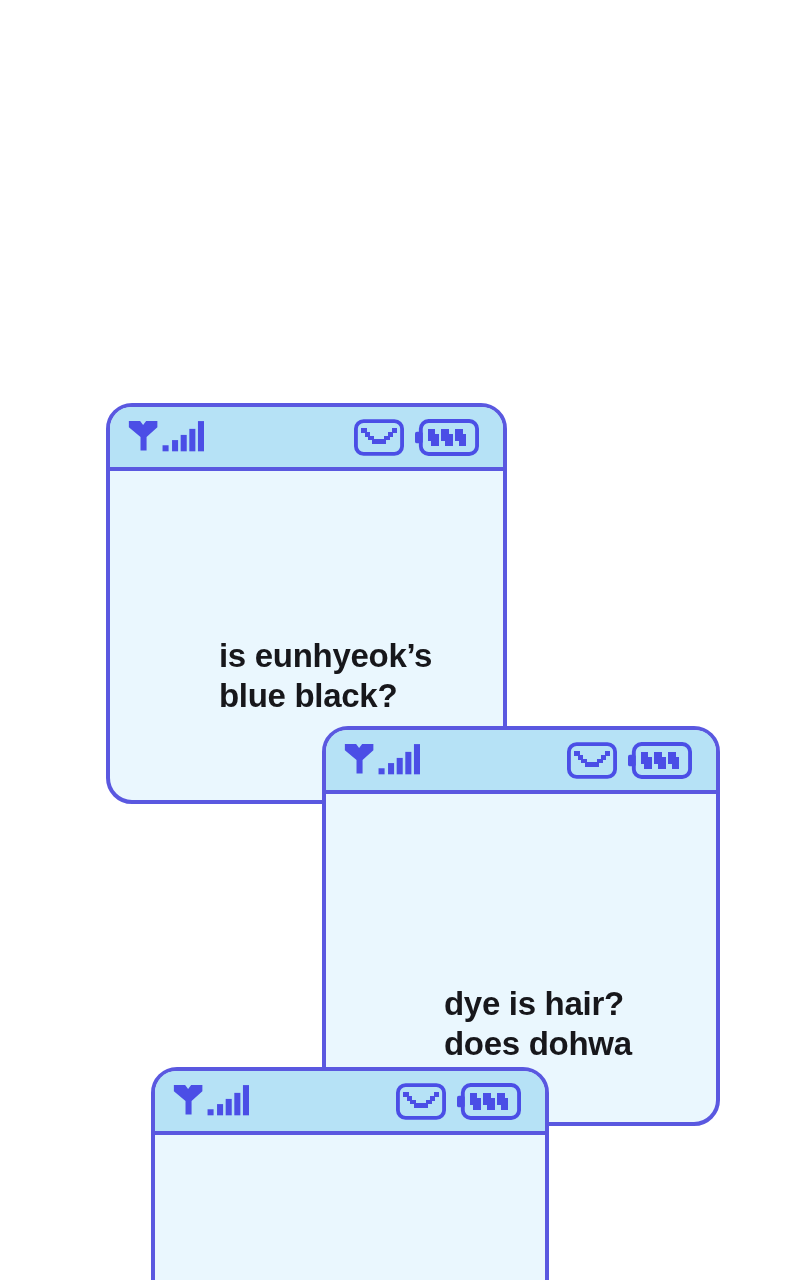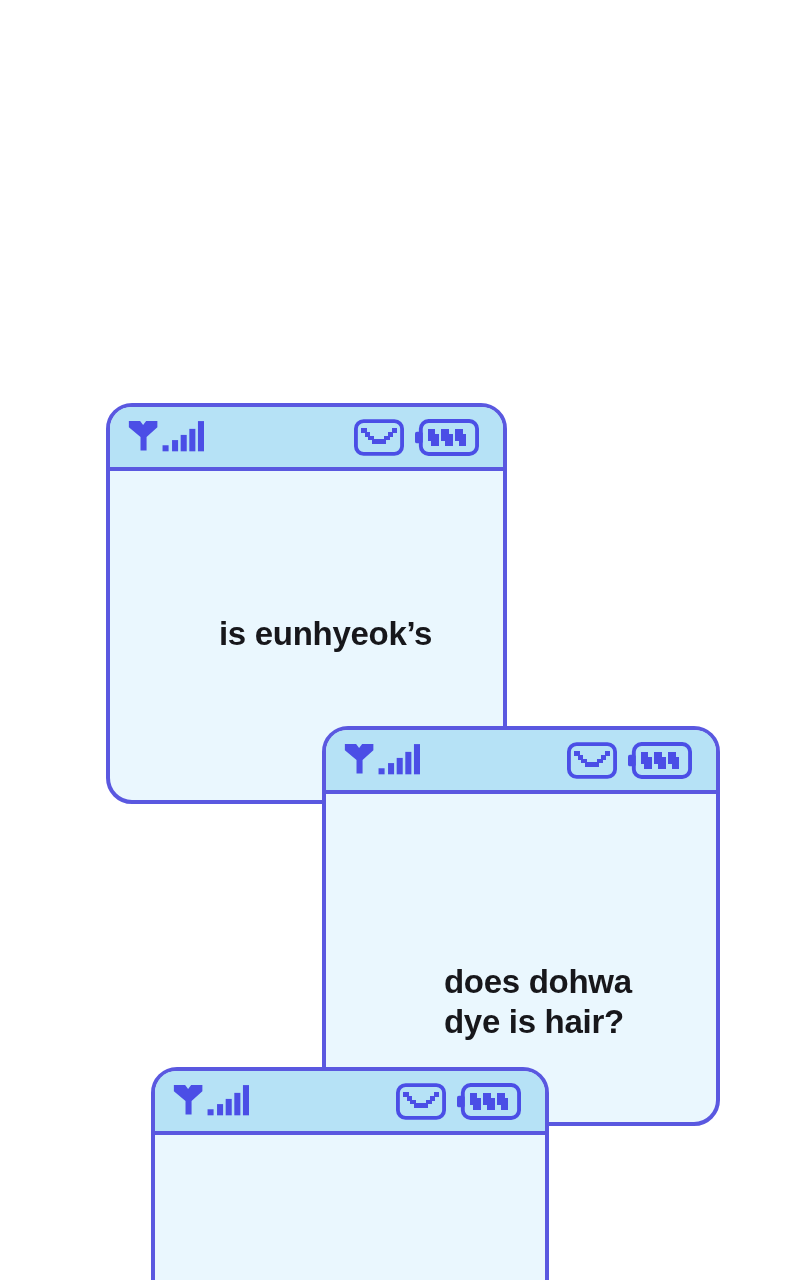--- a/index.html
+++ b/index.html
@@ -48,20 +48,21 @@
   .window-body{position:relative;height:333px;}
   .msg{
     position:absolute;
     font-size:33px;
     line-height:40px;
     font-weight:600;
     letter-spacing:-0.3px;
     color:var(--text-color);
     white-space:nowrap;
     text-align:left;
+    margin-top:22px;
   }
   .w1 .msg{left:109px;top:143px;}
   .w2 .msg{left:118px;top:168px;}
   .defs{position:absolute;width:0;height:0;overflow:hidden;}
 </style>
 </head>
 <body>
 
 <svg class="defs" aria-hidden="true">
   <defs>
@@ -108,41 +109,42 @@
       <svg class="icon" width="50" height="37">
           <use href="#sym-envelope"></use>
         </svg>
       <svg class="icon" width="64" height="37">
           <use href="#sym-battery"></use>
         </svg>
     </div>
     <div class="window-body">
       <div class="msg">
         <div>is eunhyeok’s</div>
+        <div>blue black?</div>
       </div>
     </div>
   </div>
 
   <div class="phone-window w2">
     <div class="statusbar">
       <svg class="icon" width="76" height="35">
           <use href="#sym-signal"></use>
         </svg>
       <div class="spacer"></div>
       <svg class="icon" width="50" height="37">
           <use href="#sym-envelope"></use>
         </svg>
       <svg class="icon" width="64" height="37">
           <use href="#sym-battery"></use>
         </svg>
     </div>
     <div class="window-body">
       <div class="msg">
+        <div>dye is hair?</div>
         <div>does dohwa</div>
-        <div>dye is hair?</div>
       </div>
     </div>
   </div>
 
   <div class="phone-window w3">
     <div class="statusbar">
       <svg class="icon" width="76" height="35">
           <use href="#sym-signal"></use>
         </svg>
       <div class="spacer"></div>

